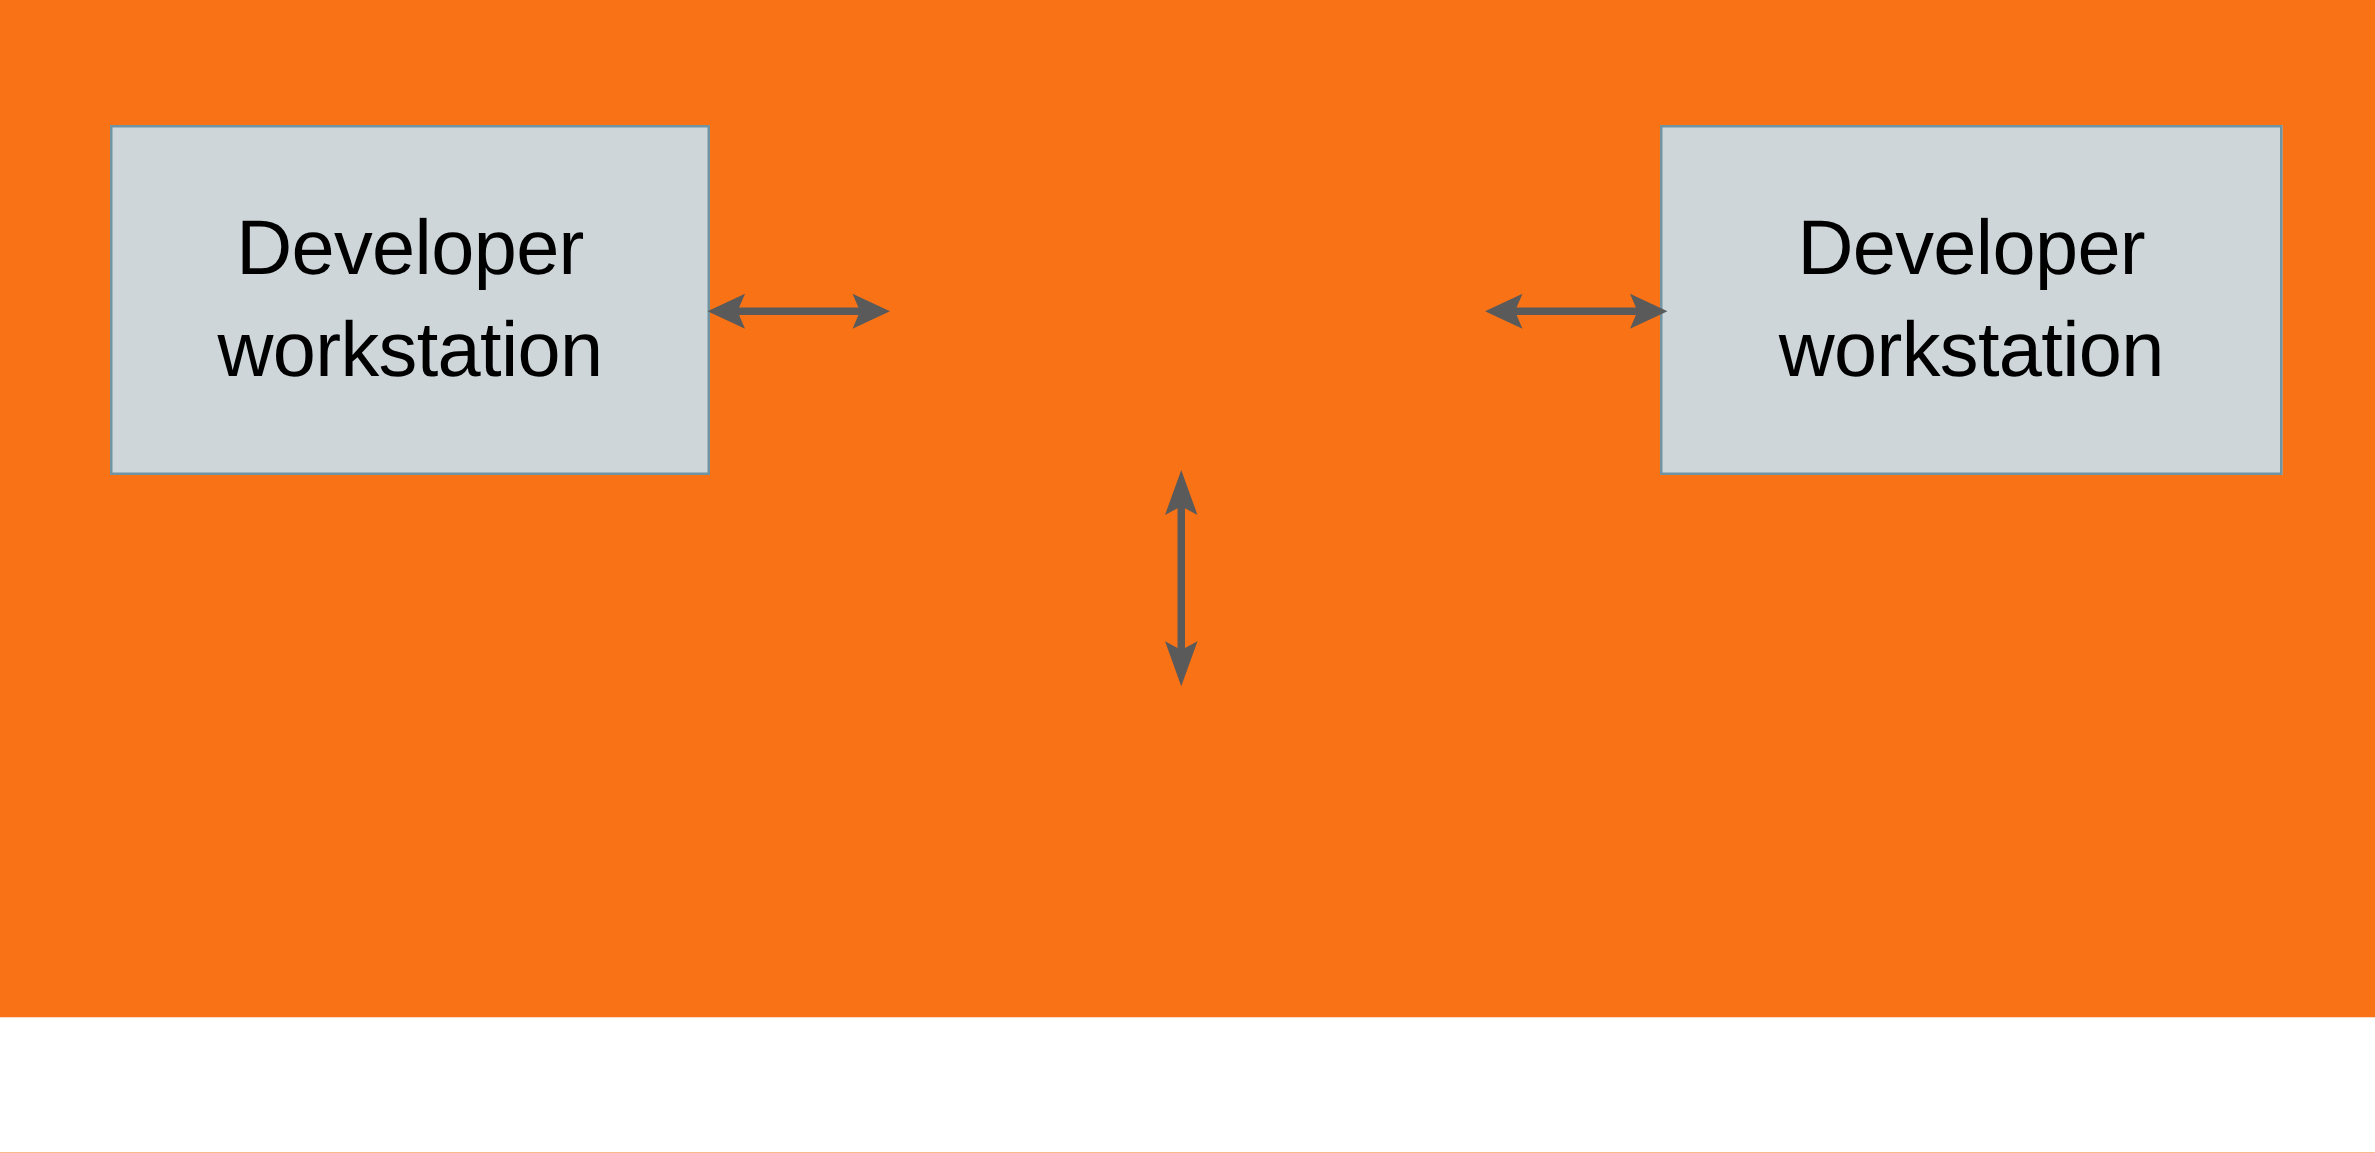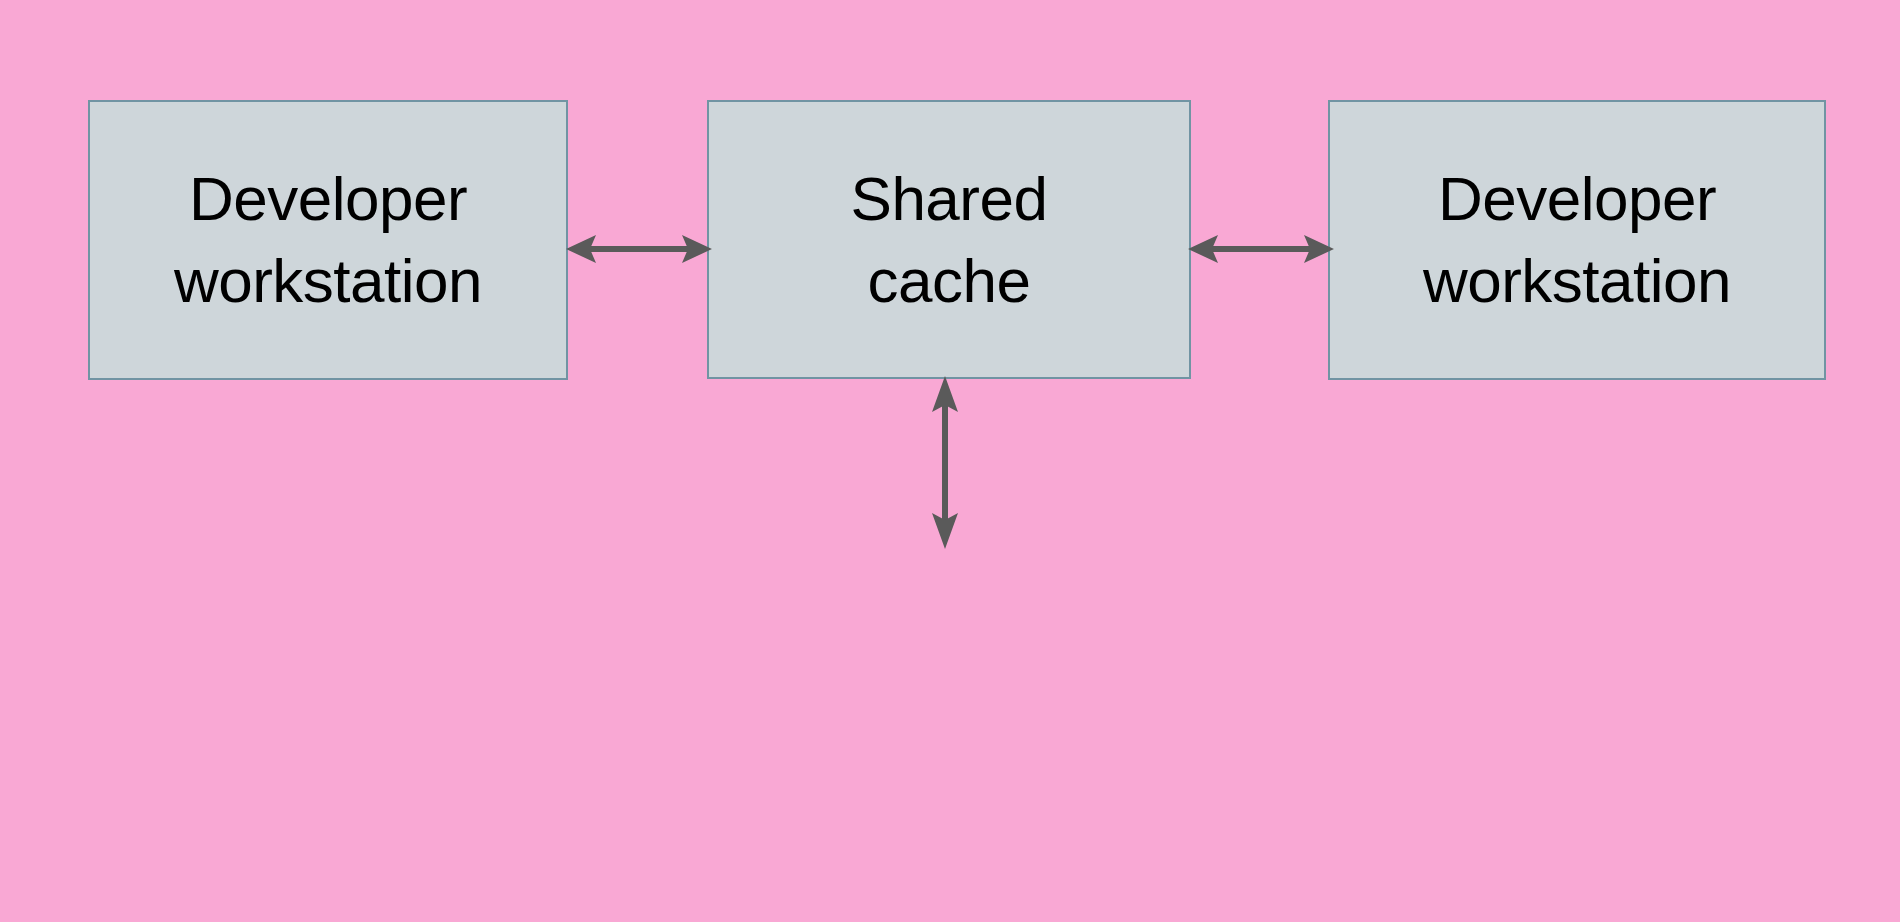--- a/index.html
+++ b/index.html
@@ -7,22 +7,22 @@
     margin: 0;
     padding: 0;
     background: #ffffff;
   }
   body {
     font-family: "Liberation Sans", sans-serif;
   }
   #canvas {
     position: relative;
     width: 1900px;
-    height: 922px;
-    background: #f9a8d4;
+    height: 814px;
+    background: #f97316;
     overflow: hidden;
   }
   .node {
     position: absolute;
     box-sizing: border-box;
     background: #ced6da;
     border: 2px solid #7194a3;
     display: flex;
     align-items: center;
     justify-content: center;
@@ -56,24 +56,20 @@
 </head>
 <body>
 
 <div id="canvas">
 
   <div class="node" id="node-dev-left">
     <span class="node-label">Developer
 workstation</span>
   </div>
 
-  <div class="node" id="node-shared">
-    <span class="node-label">Shared
-cache</span>
-  </div>
 
   <div class="node" id="node-dev-right">
     <span class="node-label">Developer
 workstation</span>
   </div>
 
 
   <div class="edge" id="edge-left-shared">
     <svg viewBox="0 0 146 50" preserveAspectRatio="none">
       <line x1="20" y1="25" x2="126" y2="25" stroke="#5a5a5a" stroke-width="6"></line>

